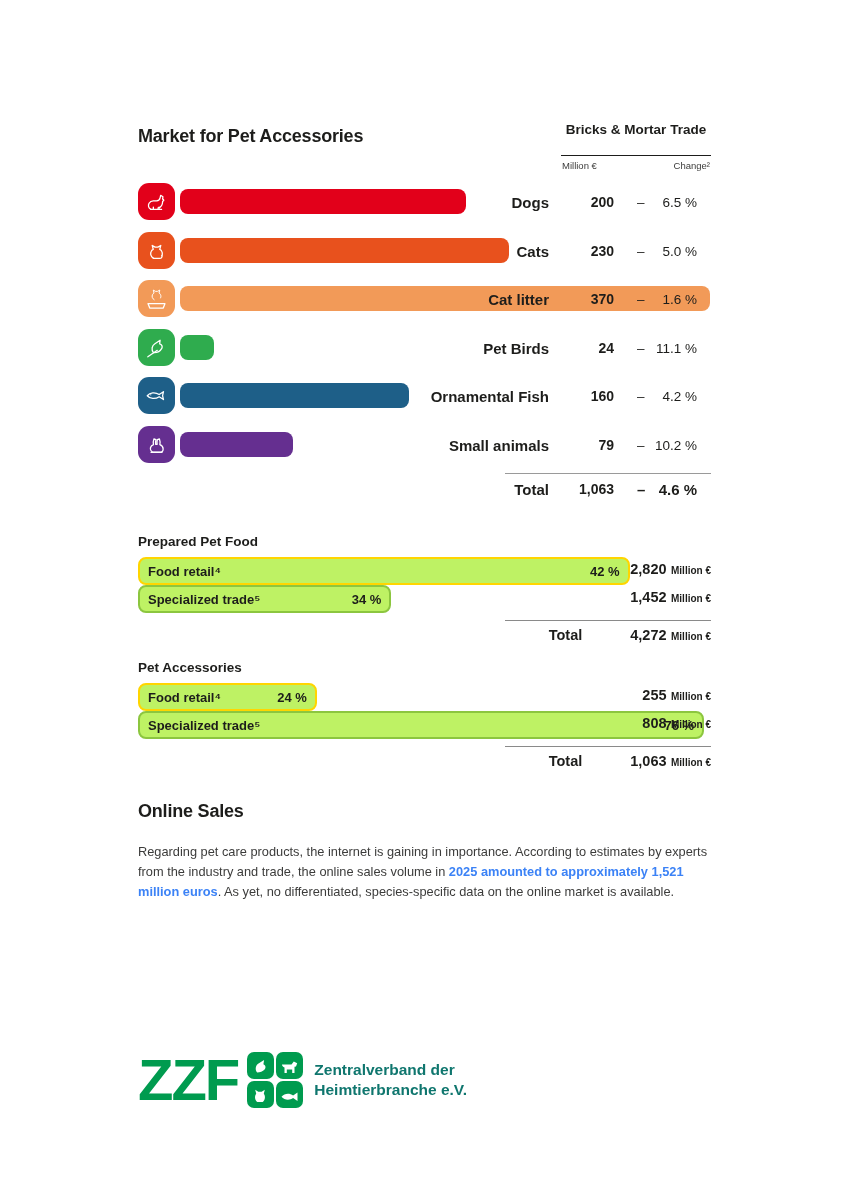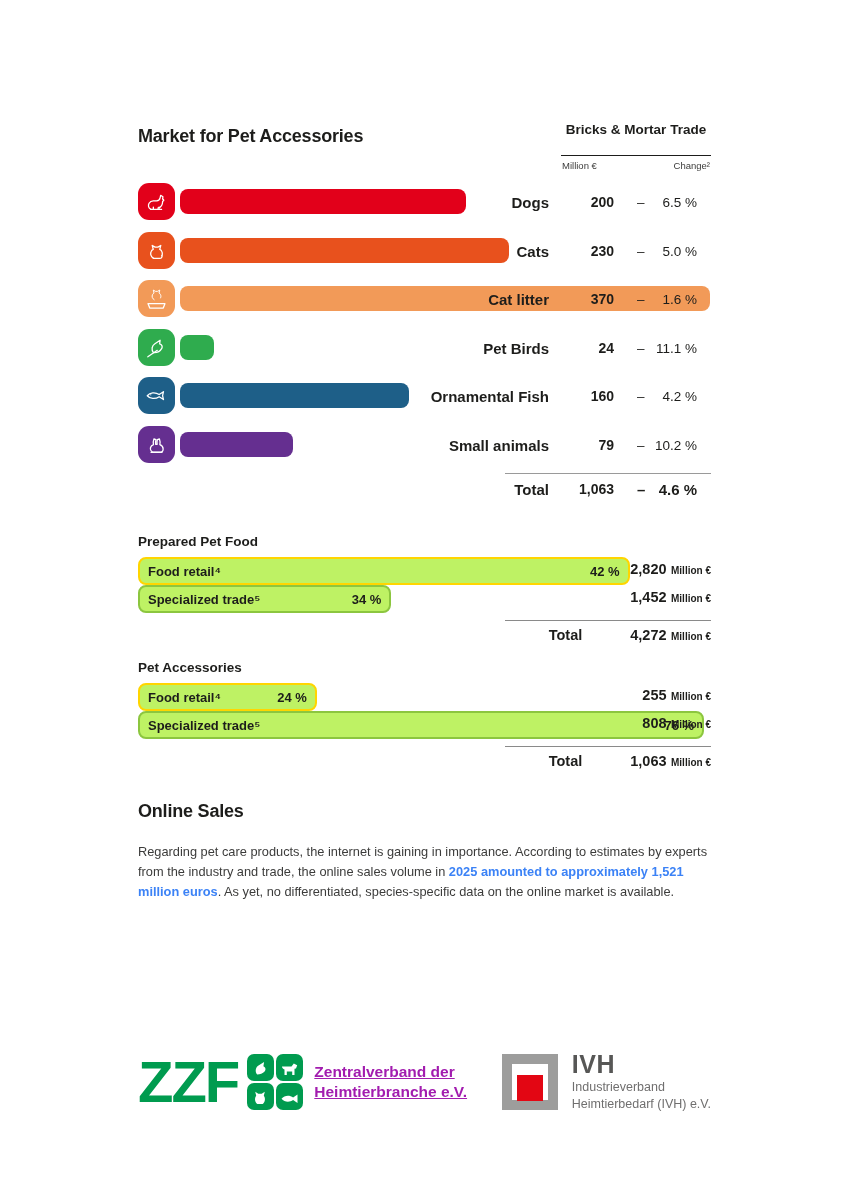--- a/index.html
+++ b/index.html
@@ -290,33 +290,21 @@
           <svg viewBox="0 0 24 24">
               <path fill="#fff" d="M8.3 19c-2.5-2-3-5.6-1.1-8.2l-1-4 3.1 1.9h3.4l3.1-1.9-1 4c1.9 2.6 1.4 6.2-1.1 8.2z"></path>
             </svg>
         </span>
         <span class="zzf-tile" style="background: rgb(0, 155, 79);">
           <svg viewBox="0 0 24 24">
               <path fill="#fff" d="M3.5 13.7c2.9-3.4 8-3.9 11.6-1.2l4.4-3v8.4l-4.4-3c-3.6 2.7-8.7 2.2-11.6-1.2z"></path>
             </svg>
         </span>
       </span>
-      <span class="zzf-text" style="color: #a21caf; text-decoration: underline;">
+      <span class="zzf-text" style="color: #0f766e;">
         <div>Zentralverband der</div>
         <div>Heimtierbranche e.V.</div>
       </span>
     </div>
 
-    <div class="ivh">
-      <span class="ivh-mark">
-        <span class="ivh-red"></span>
-      </span>
-      <span>
-        <div class="ivh-abbr">IVH</div>
-        <div class="ivh-lines">
-          <div>Industrieverband</div>
-          <div>Heimtierbedarf (IVH) e.V.</div>
-        </div>
-      </span>
-    </div>
   </div>
 
 </div>
 
 </body></html>

